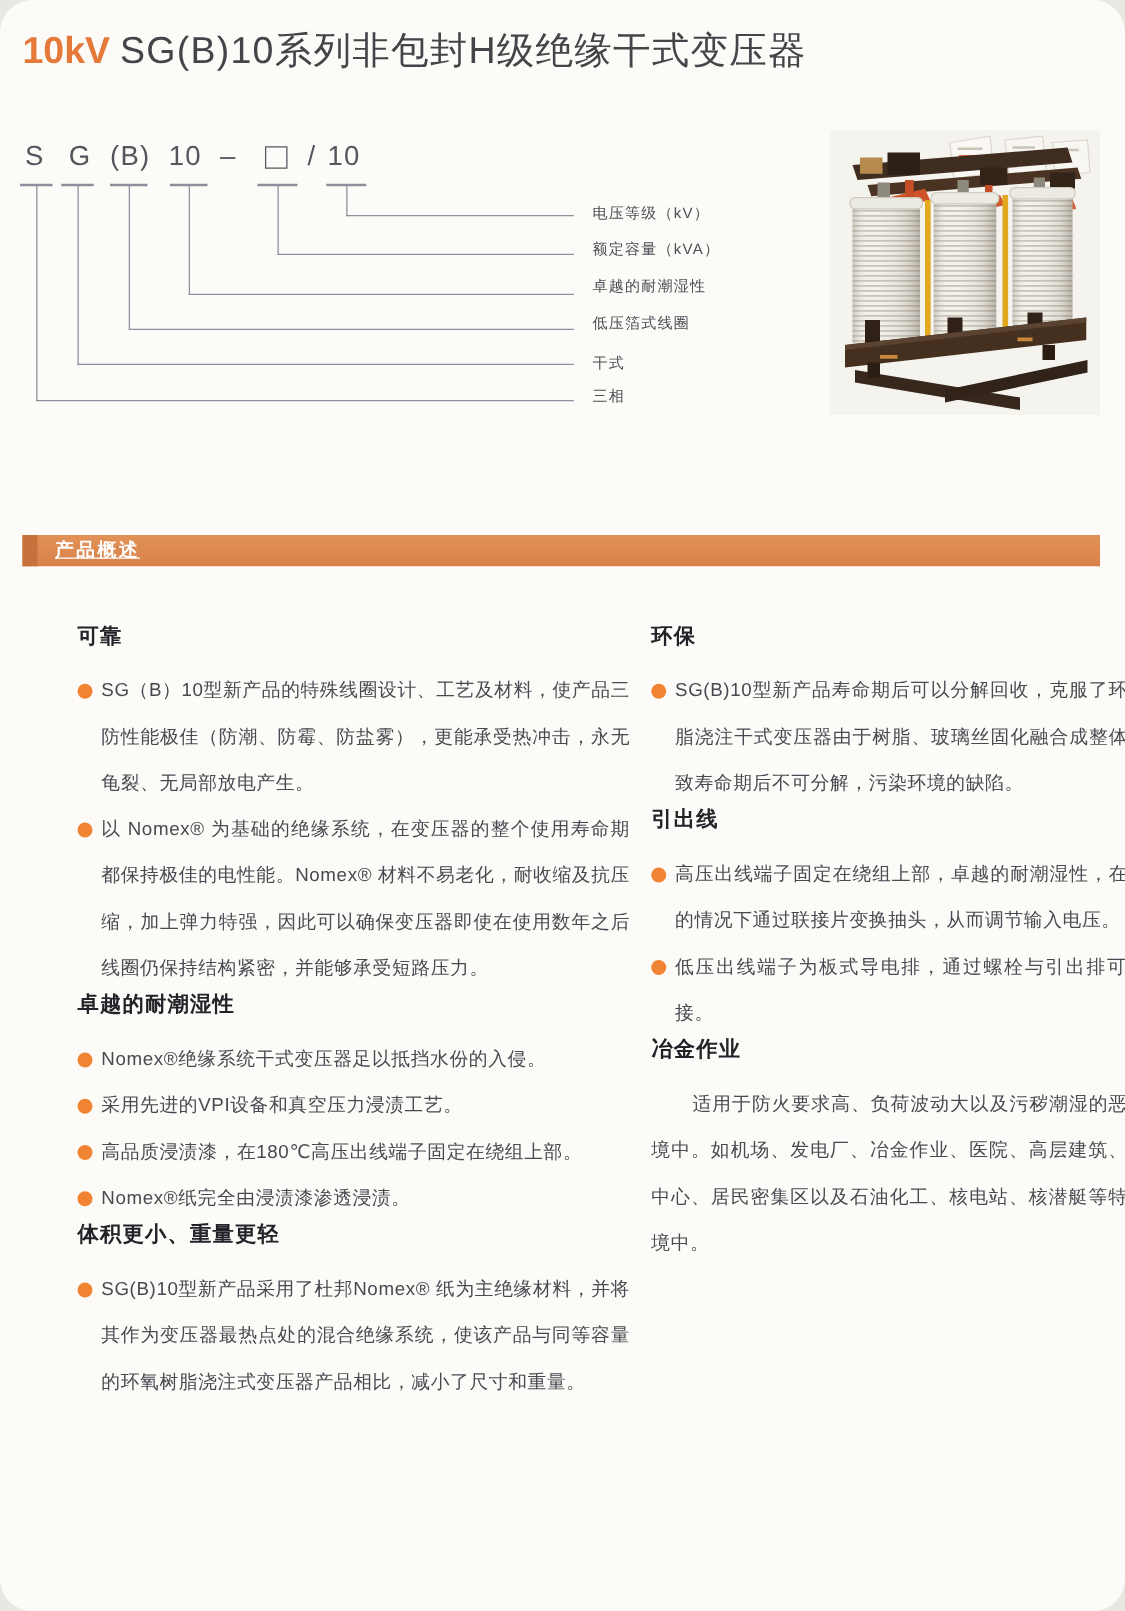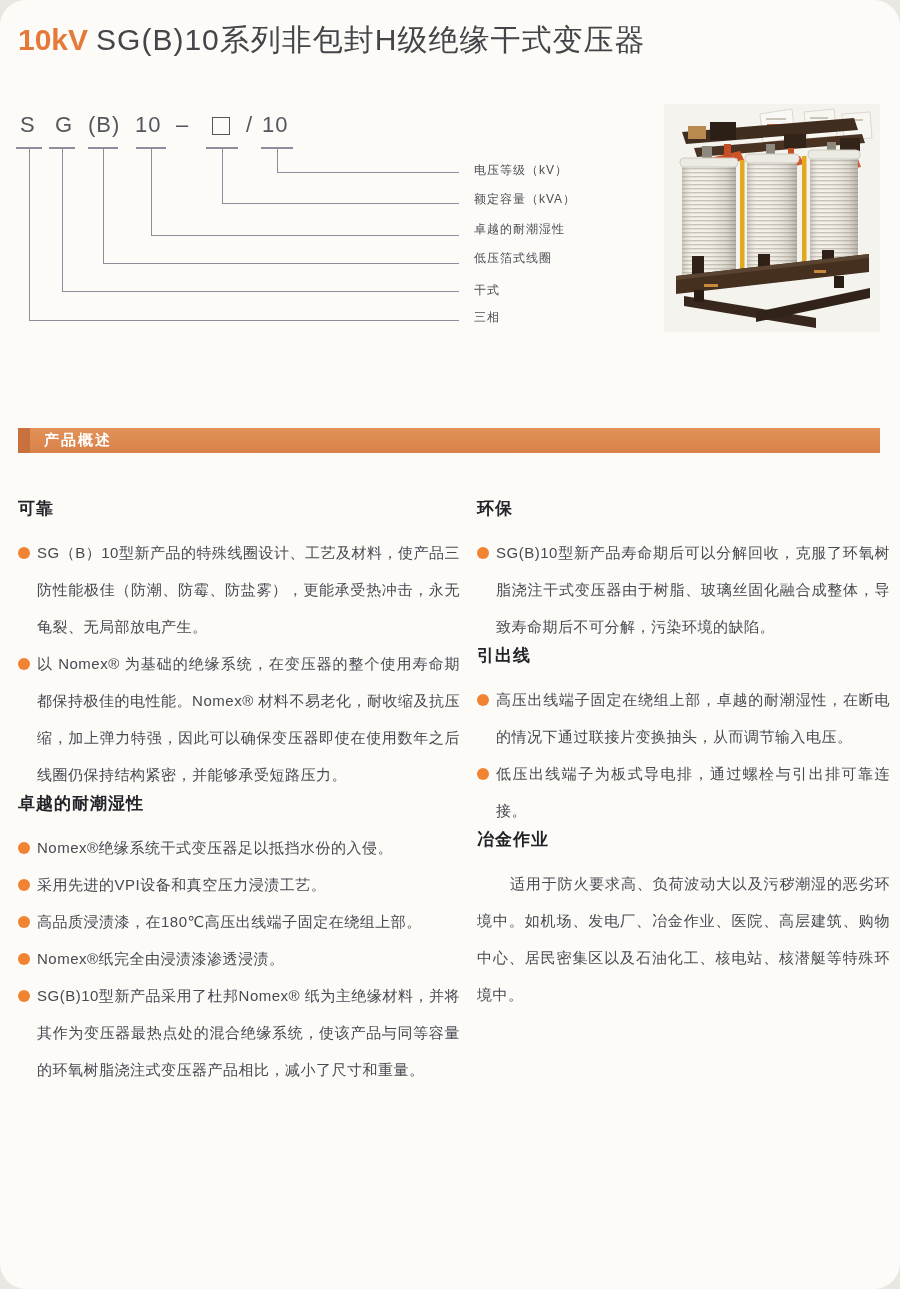--- a/index.html
+++ b/index.html
@@ -20,23 +20,23 @@
   .tick{position:absolute;top:147px;height:0;border-top:2px solid #8f8c9c;}
   .lline{position:absolute;top:148px;border-left:1.5px solid #8f8c9c;border-bottom:1.5px solid #8f8c9c;}
   .dlabel{position:absolute;left:474px;font-size:12px;color:#4d4d55;letter-spacing:1px;white-space:nowrap;}
   
   .banner{
     position:absolute;left:18px;top:428px;width:862px;height:25px;
     background:linear-gradient(180deg,#e29257 0%,#d8814b 100%);
     display:flex;align-items:center;
   }
   .banner::before{content:"";display:block;width:12px;height:25px;background:#c8713d;margin-right:14px;}
-  .banner .banner-label{color:#ffffff;font-weight:bold;font-size:15px;letter-spacing:2px;}
-  
-  .col{position:absolute;top:498px;}
+  .banner .banner-label{color:#ffffff;font-weight:bold;font-size:15px;letter-spacing:2px;text-decoration:underline;}
+  
+  .col{position:absolute;top:498px;margin-left:44px;}
   .col-left{left:18px;width:442px;}
   .col-right{left:477px;width:413px;}
   h2.sec{font-size:17px;line-height:22px;font-weight:bold;color:#222228;margin:0 0 14px 0;letter-spacing:1px;}
   .mt1{margin-top:40px;} .mt2{margin-top:46px;} .mt3{margin-top:42px;}
   .bullet{position:relative;padding-left:19px;}
   .bullet .dot{position:absolute;left:0;top:13px;width:12px;height:12px;border-radius:50%;background:#f08433;}
   .bullet p, p.plain{margin:0;font-size:15px;line-height:37px;text-align:justify;letter-spacing:0.5px;}
   p.indent{text-indent:2.2em;}
   
   .photo{position:absolute;left:664px;top:104px;width:216px;height:228px;}
@@ -190,20 +190,21 @@
     </div>
     <div class="bullet">
       <span class="dot"></span>
       <p>高品质浸渍漆，在180℃高压出线端子固定在绕组上部。</p>
     </div>
     <div class="bullet">
       <span class="dot"></span>
       <p>Nomex®纸完全由浸渍漆渗透浸渍。</p>
     </div>
 
+    <h2 class="sec mt2">体积更小、重量更轻</h2>
     <div class="bullet">
       <span class="dot"></span>
       <p>SG(B)10型新产品采用了杜邦Nomex® 纸为主绝缘材料，并将其作为变压器最热点处的混合绝缘系统，使该产品与同等容量的环氧树脂浇注式变压器产品相比，减小了尺寸和重量。</p>
     </div>
   </div>
 
   <div class="col col-right">
     <h2 class="sec">环保</h2>
     <div class="bullet">
       <span class="dot"></span>

